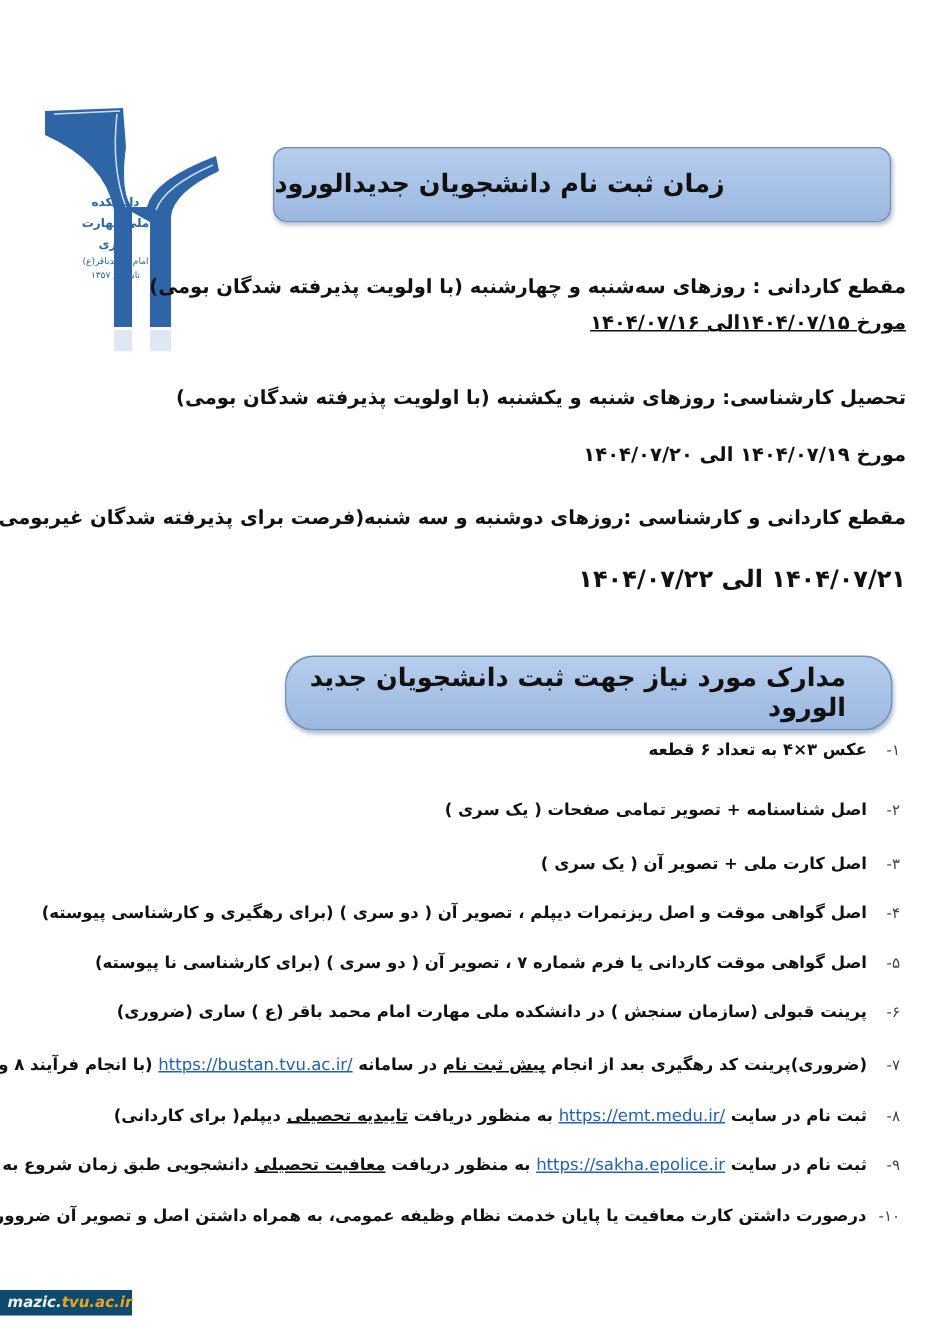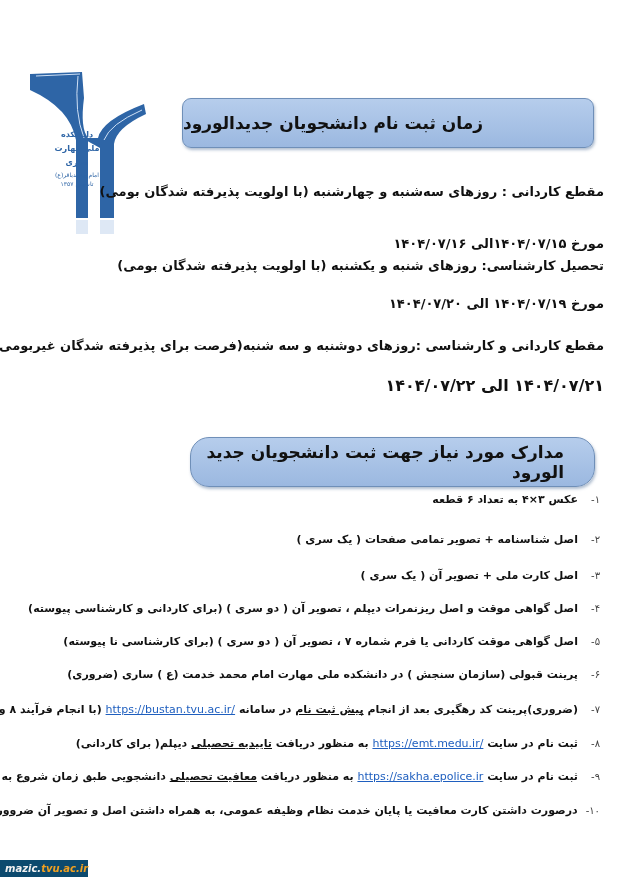--- a/index.html
+++ b/index.html
@@ -58,21 +58,21 @@
     <div>ساری</div>
     <div class="small">امام محمدباقر(ع)</div>
     <div class="small">تاسیس ۱۳۵۷</div>
   </div>
 </div>
 
 <div class="banner banner1">
   <span>زمان ثبت نام دانشجویان جدیدالورود</span>
 </div>
 <div class="line" style="top:184px;">مقطع کاردانی : روزهای سه‌شنبه و چهارشنبه (با اولویت پذیرفته شدگان بومی)</div>
-<div class="line" style="top:236px;">مورخ ۱۴۰۴/۰۷/۱۵الی ۱۴۰۴/۰۷/۱۶</div>
+<div class="line" style="top:208px;text-decoration:underline;">مورخ ۱۴۰۴/۰۷/۱۵الی ۱۴۰۴/۰۷/۱۶</div>
 <div class="line" style="top:258px;">تحصیل کارشناسی: روزهای شنبه و یکشنبه (با اولویت پذیرفته شدگان بومی)</div>
 <div class="line" style="top:296px;margin-left:40px;">مورخ ۱۴۰۴/۰۷/۱۹ الی ۱۴۰۴/۰۷/۲۰</div>
 <div class="line" style="top:338px;">مقطع کاردانی و کارشناسی :روزهای دوشنبه و سه شنبه(فرصت برای پذیرفته شدگان غیربومی)</div>
 <div class="line big" style="top:376px;">۱۴۰۴/۰۷/۲۱ الی ۱۴۰۴/۰۷/۲۲</div>
 
 <div class="banner banner2">
   <span>مدارک مورد نیاز جهت ثبت دانشجویان جدید الورود</span>
 </div>
 
 <div class="item" style="top:493px;">
@@ -82,29 +82,29 @@
 <div class="item" style="top:533px;">
   <span class="num">۲-</span>
   <span>اصل شناسنامه + تصویر تمامی صفحات ( یک سری )</span>
 </div>
 <div class="item" style="top:569px;">
   <span class="num">۳-</span>
   <span>اصل کارت ملی + تصویر آن ( یک سری )</span>
 </div>
 <div class="item" style="top:602px;">
   <span class="num">۴-</span>
-  <span>اصل گواهی موقت و اصل ریزنمرات دیپلم  ، تصویر آن ( دو سری )  (برای کاردانی و کارشناسی پیوسته)</span>
+  <span>اصل گواهی موقت و اصل ریزنمرات دیپلم  ، تصویر آن ( دو سری )  (برای رهگیری و کارشناسی پیوسته)</span>
 </div>
 <div class="item" style="top:635px;">
   <span class="num">۵-</span>
   <span>اصل گواهی موقت کاردانی یا  فرم شماره ۷ ، تصویر آن ( دو سری )  (برای کارشناسی نا پیوسته)</span>
 </div>
 <div class="item" style="top:668px;">
   <span class="num">۶-</span>
-  <span>پرینت قبولی (سازمان سنجش ) در دانشکده ملی مهارت امام محمد خدمت (ع ) ساری (ضروری)</span>
+  <span>پرینت قبولی (سازمان سنجش ) در دانشکده ملی مهارت امام محمد باقر (ع ) ساری (ضروری)</span>
 </div>
 <div class="item" style="top:703px;">
   <span class="num">۷-</span>
   <span>
     <span>(ضروری)پرینت کد رهگیری بعد از انجام </span><span class="u">پیش ثبت نام</span><span> در سامانه </span><span class="link">https://bustan.tvu.ac.ir/</span><span> (با انجام فرآیند ۸ و ۹)</span>
   </span>
 </div>
 <div class="item" style="top:737px;">
   <span class="num">۸-</span>
   <span>

